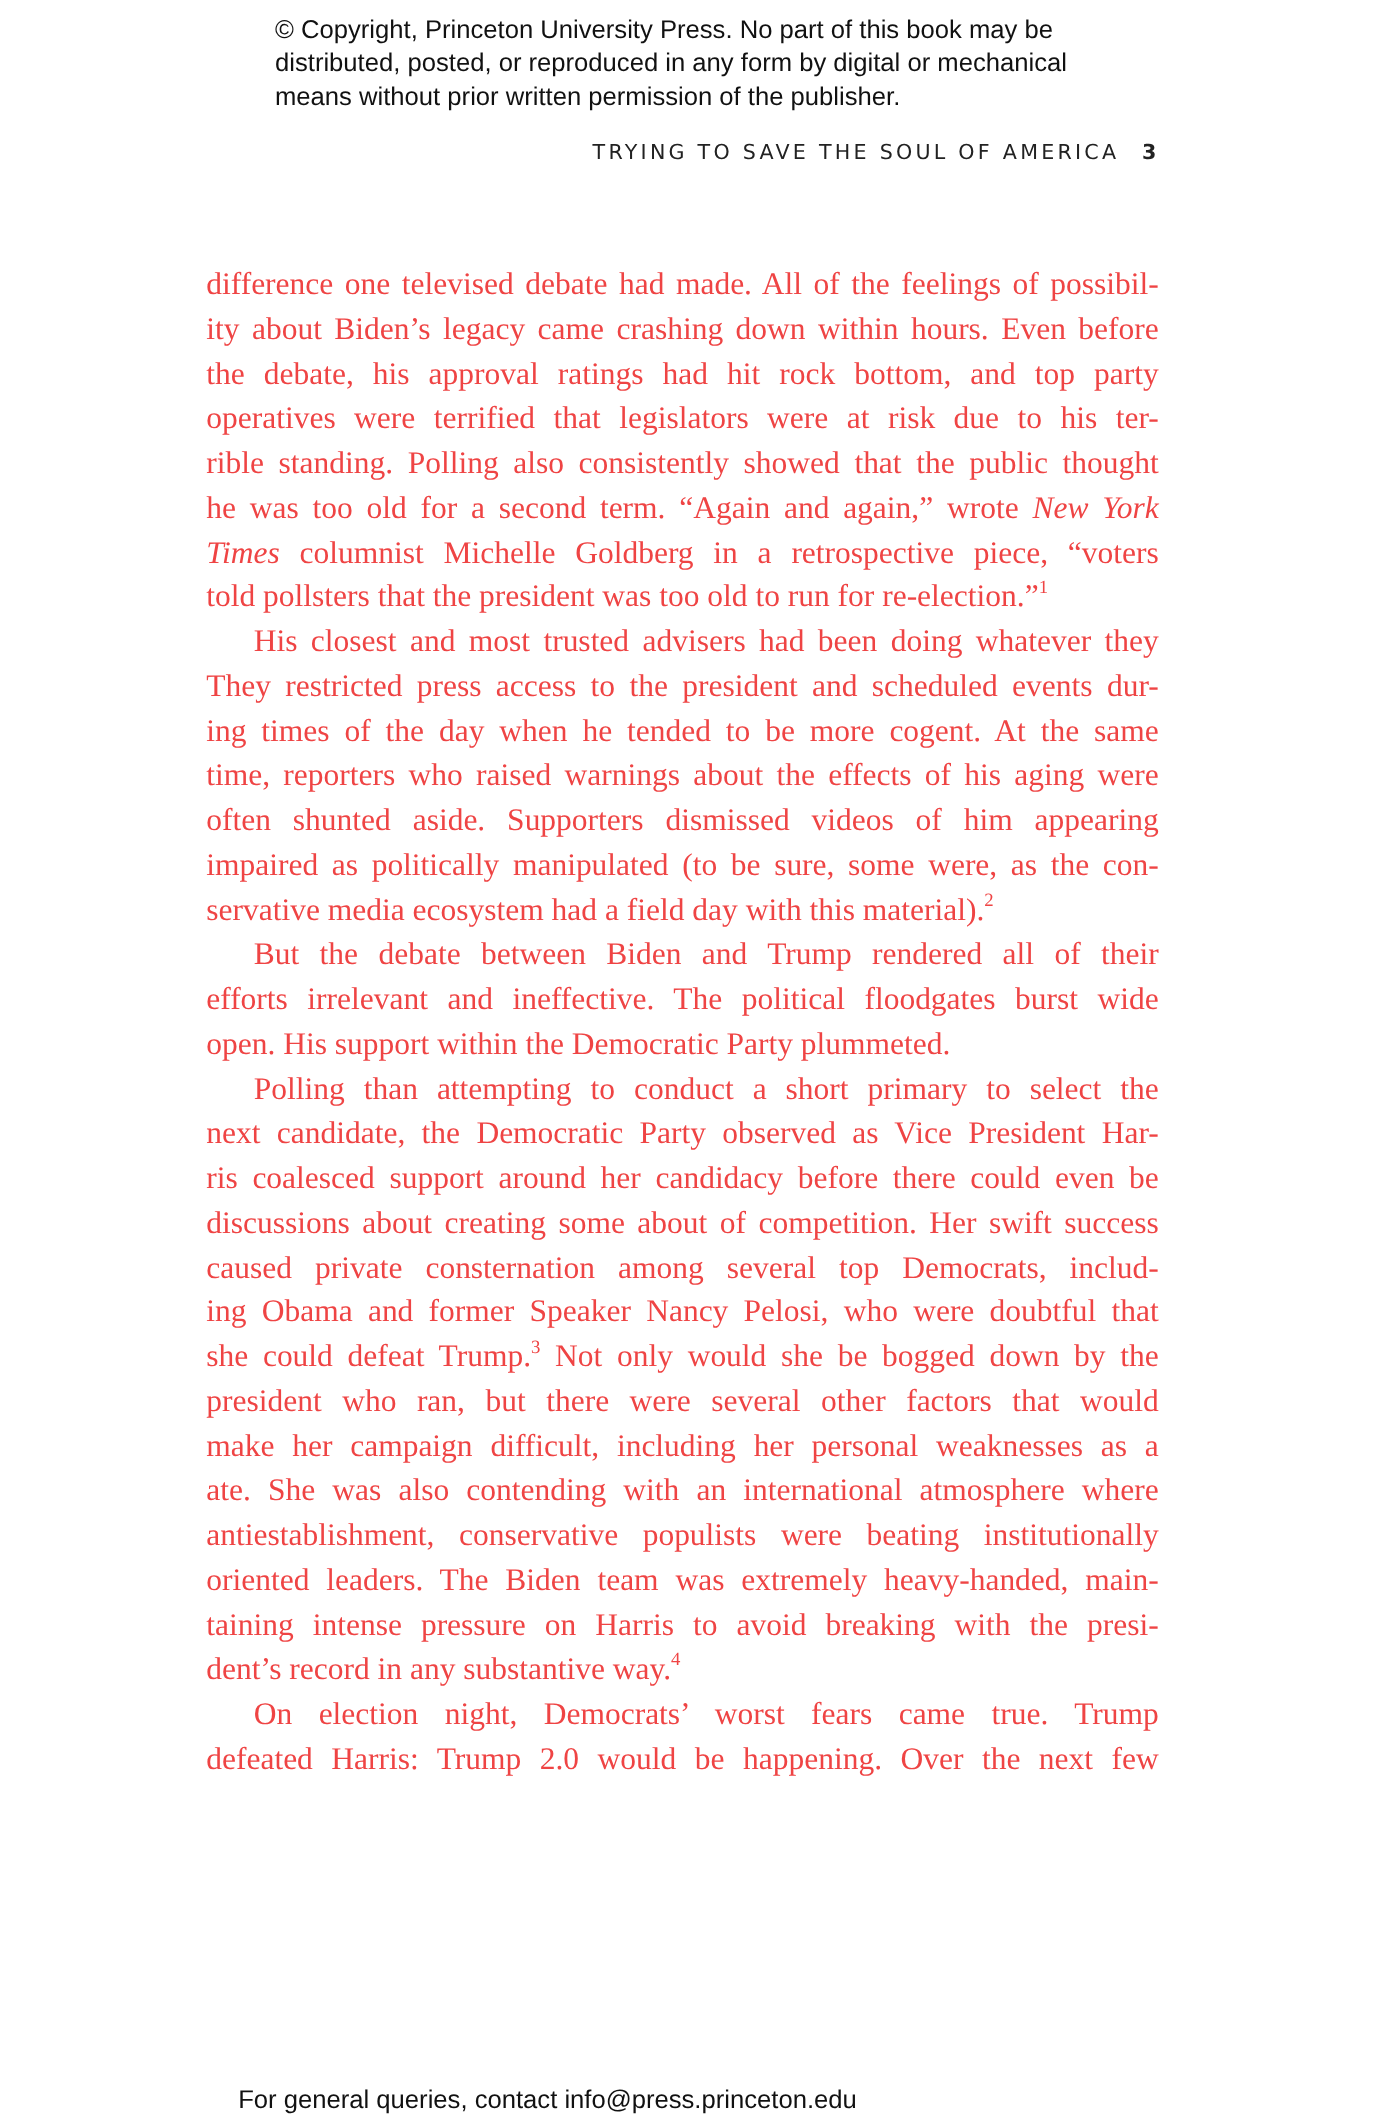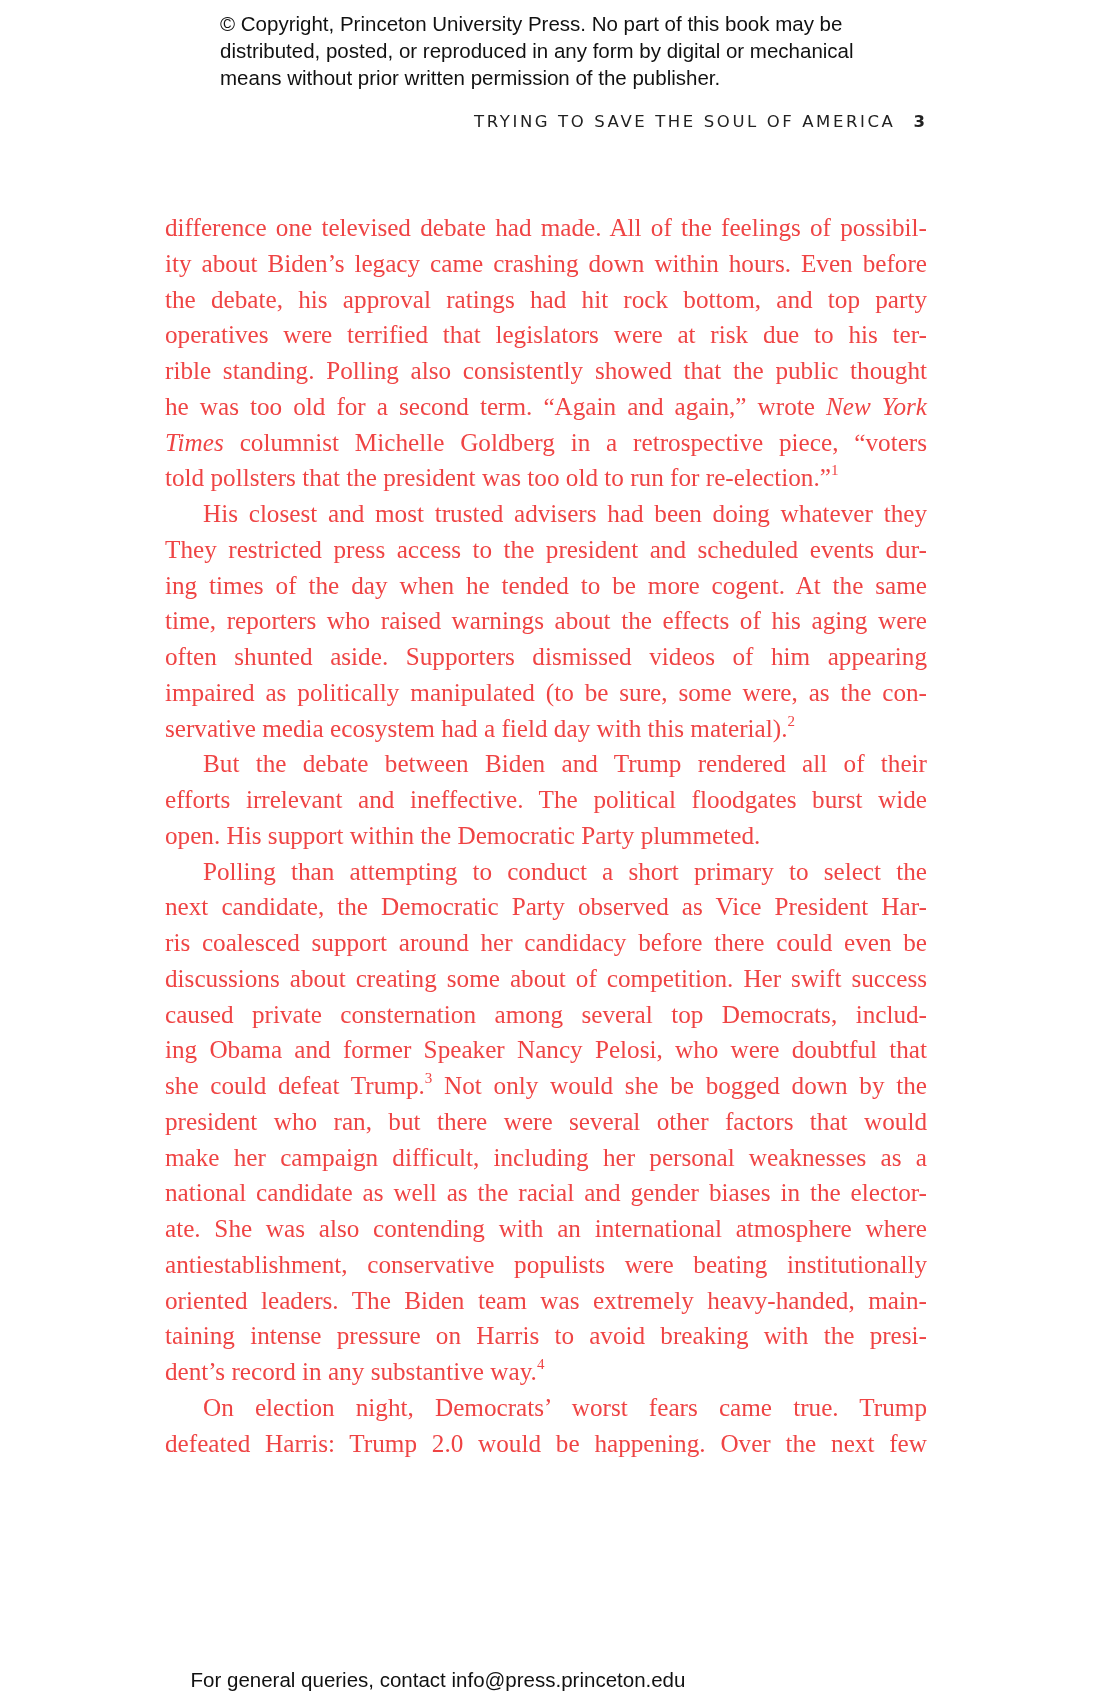--- a/index.html
+++ b/index.html
@@ -65,21 +65,20 @@
     <div class="line last">open. His support within the Democratic Party plummeted.</div>
     <div class="line indent">Polling than attempting to conduct a short primary to select the</div>
     <div class="line">next candidate, the Democratic Party observed as Vice President Har-</div>
     <div class="line">ris coalesced support around her candidacy before there could even be</div>
     <div class="line">discussions about creating some about of competition. Her swift success</div>
     <div class="line">caused private consternation among several top Democrats, includ-</div>
     <div class="line">ing Obama and former Speaker Nancy Pelosi, who were doubtful that</div>
     <div class="line">she could defeat Trump.<sup>3</sup> Not only would she be bogged down by the</div>
     <div class="line">president who ran, but there were several other factors that would</div>
     <div class="line">make her campaign difficult, including her personal weaknesses as a</div>
-    <div class="line">national candidate as well as the racial and gender biases in the elector-</div>
     <div class="line">ate. She was also contending with an international atmosphere where</div>
     <div class="line">antiestablishment, conservative populists were beating institutionally</div>
     <div class="line">oriented leaders. The Biden team was extremely heavy-handed, main-</div>
     <div class="line">taining intense pressure on Harris to avoid breaking with the presi-</div>
     <div class="line last">dent’s record in any substantive way.<sup>4</sup></div>
     <div class="line indent">On election night, Democrats’ worst fears came true. Trump</div>
     <div class="line">defeated Harris: Trump 2.0 would be happening. Over the next few</div>
   </div>
 
 <div class="footer">For general queries, contact info@press.princeton.edu</div>

